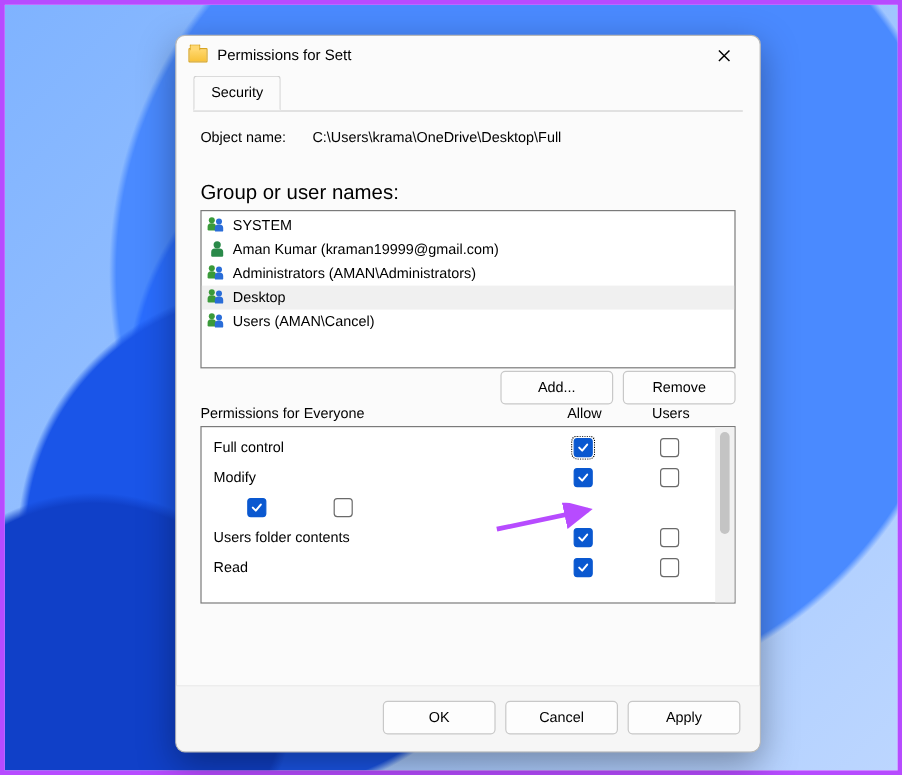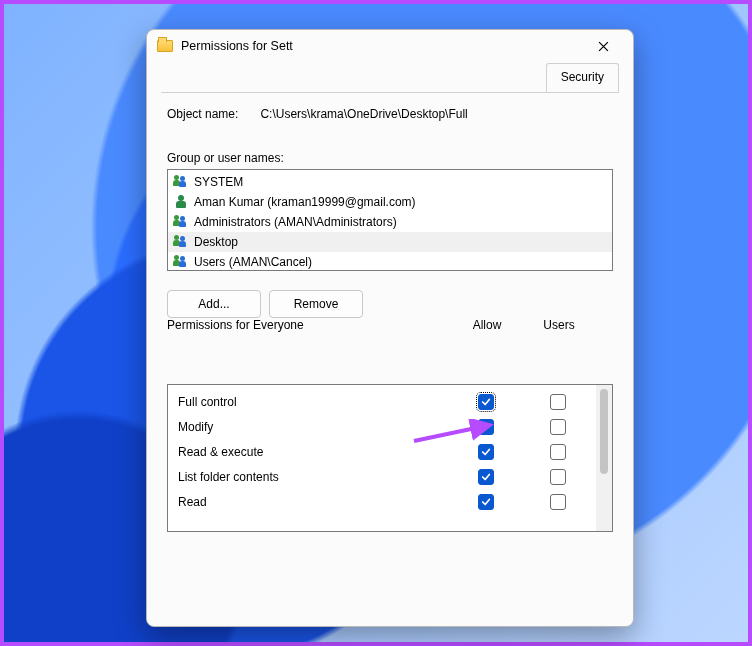--- a/index.html
+++ b/index.html
@@ -37,64 +37,63 @@
   .title-icon::before {
     content: ""; position: absolute; top: -4px; left: 0; width: 7px; height: 4px;
     background: #ffd870; border: 1px solid #d8a420; border-bottom: none; border-radius: 1px 1px 0 0;
   }
   .title-text { flex: 1; font-size: 12.5px; }
   .close-btn {
     width: 40px; height: 28px; display: flex; align-items: center; justify-content: center;
     border-radius: 4px;
   }
   .close-btn svg { width: 11px; height: 11px; }
-  .tabstrip { padding: 0 14px; display: flex; border-bottom: 1px solid transparent; justify-content: flex-end; }
+  .tabstrip { padding: 0 14px; display: flex; border-bottom: 1px solid transparent; }
   .tab {
     padding: 6px 14px 7px; font-size: 12px;
     border: 1px solid #d0d0d0; border-bottom: 1px solid #fbfbfb;
     border-radius: 3px 3px 0 0; background: #fbfbfb;
     position: relative; top: 1px;
   }
   .tabline { height: 1px; background: #d0d0d0; margin: 0 14px; }
   .body { padding: 14px 20px 12px; flex: 1; display: flex; flex-direction: column; }
   .row { display: flex; align-items: center; margin-bottom: 30px; gap: 22px; }
   .label { font-size: 12px; }
-  .grp-label { margin-bottom: 4px; font-size: 12px; }
+  .grp-label { margin-bottom: 4px; font-size: 17px; }
   .listbox {
-    border: 1px solid #7a7a7a; background: #fff; height: 102px;
+    border: 1px solid #7a7a7a; background: #fff; height: 132px;
     padding: 2px 0; overflow: hidden;
   }
   .li {
     display: flex; align-items: center; height: 20px; padding: 0 4px; gap: 4px;
   }
   .li.selected { background: #f0f0f0; }
   .li .ic { width: 18px; display: flex; justify-content: center; }
   .person-duo { position: relative; width: 16px; height: 14px; }
   .head { position: absolute; width: 5px; height: 5px; border-radius: 50%; }
   .torso { position: absolute; width: 7px; height: 6px; border-radius: 3px 3px 1px 1px; }
   .p1 .head { left: 1px; top: 0; background: #3a9a3a; }
   .p1 .torso { left: 0; top: 5px; background: #3a9a3a; }
   .p2 .head { left: 7px; top: 1px; background: #2a6dd8; }
   .p2 .torso { left: 6px; top: 6px; background: #2a6dd8; }
   .person-single { position: relative; width: 12px; height: 14px; }
   .person-single .head { left: 3px; top: 0; background: #2a8a4a; width:6px; height:6px;}
   .person-single .torso { left: 1px; top: 6px; background: #2a8a4a; width:10px; height:7px;}
-  .btnrow { display: flex; gap: 8px; margin-top: 19px; }
+  .btnrow { display: flex; justify-content: flex-end; gap: 8px; margin-top: 2px; }
   .btn {
     min-width: 94px; height: 28px; border: 1px solid #c8c8c8; border-radius: 4px;
     background: #fdfdfd; font-size: 12px; display: flex; align-items: center; justify-content: center;
     cursor: default;
   }
   .permhdr { display: flex; margin-bottom: 4px; padding-right: 18px; }
   .permhdr .spacer { flex: 1; }
   .permhdr .col { width: 72px; text-align: center; }
   .permbox {
     border: 1px solid #7a7a7a; background: #fff; height: 148px;
     display: flex;
-    margin-top: 48px;
   }
   .permlist { flex: 1; overflow: hidden; padding: 4px 0 0 0; }
   .permrow { display: flex; align-items: center; height: 25px; padding-left: 10px; padding-right: 2px;}
   .permrow .pname { flex: 1; font-size: 12px; }
   .permrow .pc { width: 72px; display: flex; justify-content: center; }
   .cb {
     width: 16px; height: 16px; border: 1px solid #6a6a6a; border-radius: 3px; background: #fff;
     display: flex; align-items: center; justify-content: center;
   }
   .cb.checked { background: #0a58d0; border-color: #0a58d0; }
@@ -212,34 +211,33 @@
                   <svg viewBox="0 0 12 12">
                     <path d="M2 6 L5 9 L10 3" stroke="#fff" stroke-width="2" fill="none" stroke-linecap="round" stroke-linejoin="round"></path>
                   </svg>
                 </span>
               </span>
               <span class="pc">
                 <span class="cb"></span>
               </span>
             </div>
             <div class="permrow">
-              <span class="pname">Read &amp; execute</span>
-              <span class="pc">
-                <span class="cb checked">
-                  <svg viewBox="0 0 12 12">
-                    <path d="M2 6 L5 9 L10 3" stroke="#fff" stroke-width="2" fill="none" stroke-linecap="round" stroke-linejoin="round"></path>
-                  </svg>
-                </span>
-              </span>
-              <span class="pc">
-                <span class="cb"></span>
-              </span>
-            </div>
-            <div class="permrow">
-              <span class="pname">List folder contents</span>
+              <span class="pc">
+                <span class="cb checked">
+                  <svg viewBox="0 0 12 12">
+                    <path d="M2 6 L5 9 L10 3" stroke="#fff" stroke-width="2" fill="none" stroke-linecap="round" stroke-linejoin="round"></path>
+                  </svg>
+                </span>
+              </span>
+              <span class="pc">
+                <span class="cb"></span>
+              </span>
+            </div>
+            <div class="permrow">
+              <span class="pname">Users folder contents</span>
               <span class="pc">
                 <span class="cb checked">
                   <svg viewBox="0 0 12 12">
                     <path d="M2 6 L5 9 L10 3" stroke="#fff" stroke-width="2" fill="none" stroke-linecap="round" stroke-linejoin="round"></path>
                   </svg>
                 </span>
               </span>
               <span class="pc">
                 <span class="cb"></span>
               </span>
@@ -258,20 +256,25 @@
               </span>
             </div>
           </div>
         <div class="scroll">
           <div class="thumb"></div>
         </div>
       </div>
 
     </div>
 
+    <div class="footer">
+      <div class="btn">OK</div>
+      <div class="btn">Cancel</div>
+      <div class="btn">Apply</div>
+    </div>
 
   </div>
 
   <svg class="arrow" width="90" height="30">
     <defs>
       <marker id="ah" markerWidth="6" markerHeight="6" refX="5" refY="3" orient="auto">
         <path d="M0,0 L6,3 L0,6 Z" fill="#b74bff"></path>
       </marker>
     </defs>
     <line x1="2" y1="22" x2="78" y2="6" stroke="#b74bff" stroke-width="4" marker-end="url(#ah)"></line>

